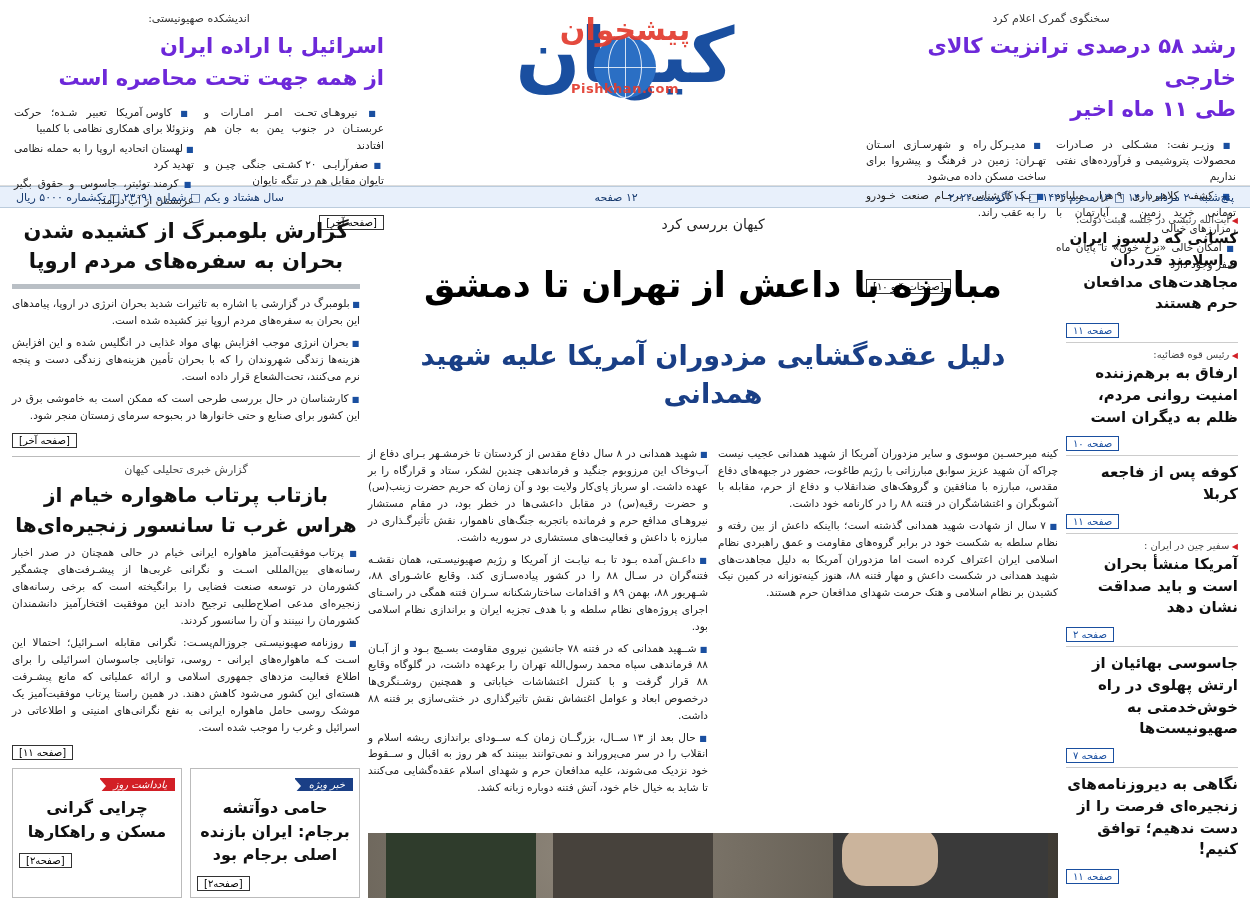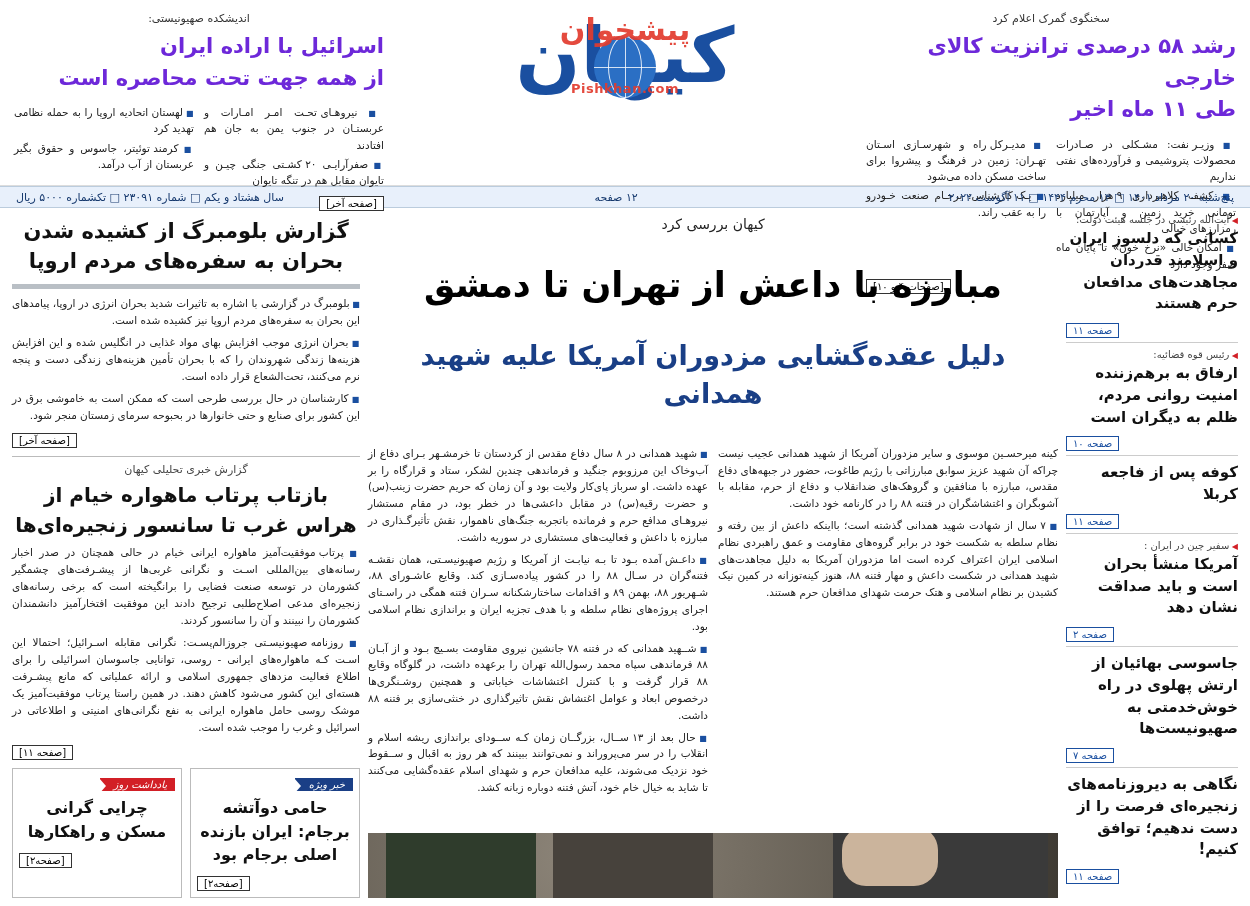--- a/index.html
+++ b/index.html
@@ -337,20 +337,21 @@
       <div class="mast-headline">
         <div>اسرائیل با اراده ایران</div>
         <div>از همه جهت تحت محاصره است</div>
       </div>
       <div class="mast-two-col">
         <div class="mast-bullets">
           <span class="b">نیروهـای تحـت امـر امـارات و عربستـان در جنوب یمن به جان هم افتادند</span>
           <span class="b">صفرآرایـی ۲۰ کشـتی جنگی چیـن و تایوان مقابل هم در تنگه تایوان</span>
         </div>
         <div class="mast-bullets">
+          <span class="b">کاوس آمریکا تعبیر شـده؛ حرکت ونزوئلا برای همکاری نظامی با کلمبیا</span>
           <span class="b">لهستان اتحادیه اروپا را به حمله نظامی تهدید کرد</span>
           <span class="b">کرمند توئیتر، جاسوس و حقوق بگیر عربستان از آب درآمد.</span>
         </div>
       </div>
       <div class="mast-tag-row r">
         <span class="pagetag">[صفحه آخر]</span>
       </div>
     </div>
   </div>
 

